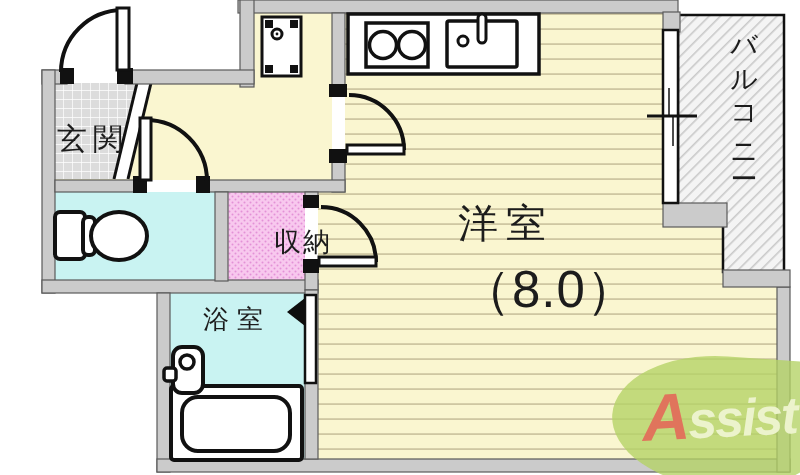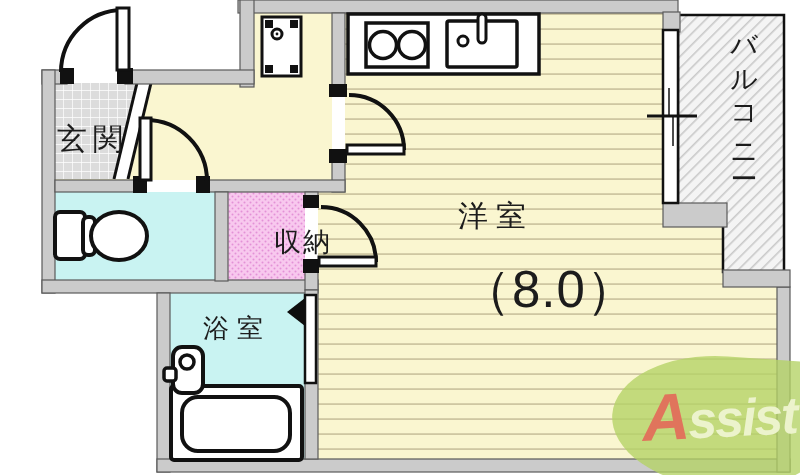--- a/index.html
+++ b/index.html
@@ -8,22 +8,22 @@
     background:#ffffff;font-family:"Liberation Sans","DejaVu Sans",sans-serif;
   }
   #plan-svg{position:absolute;left:0;top:0;}
   .label{
     position:absolute;color:#1c1c1c;white-space:nowrap;
     font-family:"Liberation Sans","DejaVu Sans",sans-serif;
   }
   .lbl-genkan {left:57px; top:119px; font-size:30px; letter-spacing:6px;text-align:right;}
   .lbl-wc     {left:146px;top:221px; font-size:26px; letter-spacing:5px;}
   .lbl-storage{left:226px;top:224px; font-size:27px; letter-spacing:2px;margin-left:48px;}
-  .lbl-bath   {left:203px;top:311px; font-size:26px; letter-spacing:8px;}
-  .lbl-room   {left:458px;top:196px; font-size:30px; letter-spacing:8px;}
+  .lbl-bath   {left:203px;top:302px; font-size:26px; letter-spacing:8px;}
+  .lbl-room   {left:458px;top:196px; font-size:40px; letter-spacing:8px;}
   .lbl-size   {left:460px;top:256px; font-size:51px; letter-spacing:1px;}
   .lbl-balcony{left:726px;top:14px;  font-size:27px; letter-spacing:7px;
                writing-mode:vertical-rl; text-orientation:mixed;}
   .logo-leaf{
     position:absolute;left:612px;top:356px;width:215px;height:132px;
     background:rgba(180,210,100,0.78);
     border-radius:60% 6% 55% 60% / 58% 8% 52% 58%;
     transform:rotate(4deg);
   }
   .logo-text{

